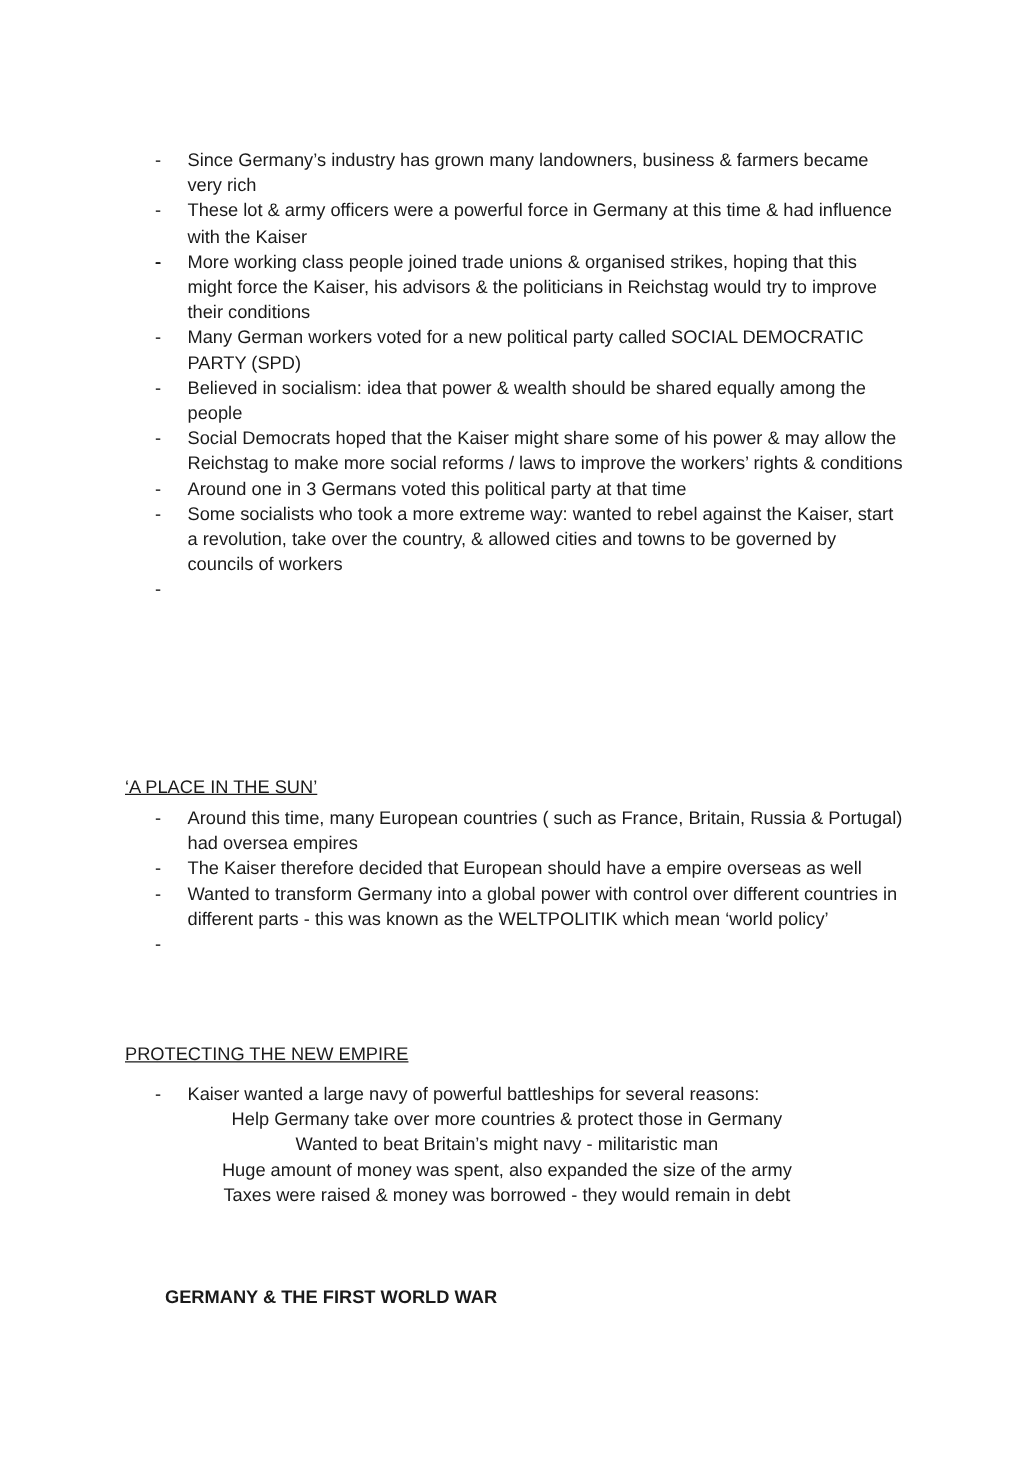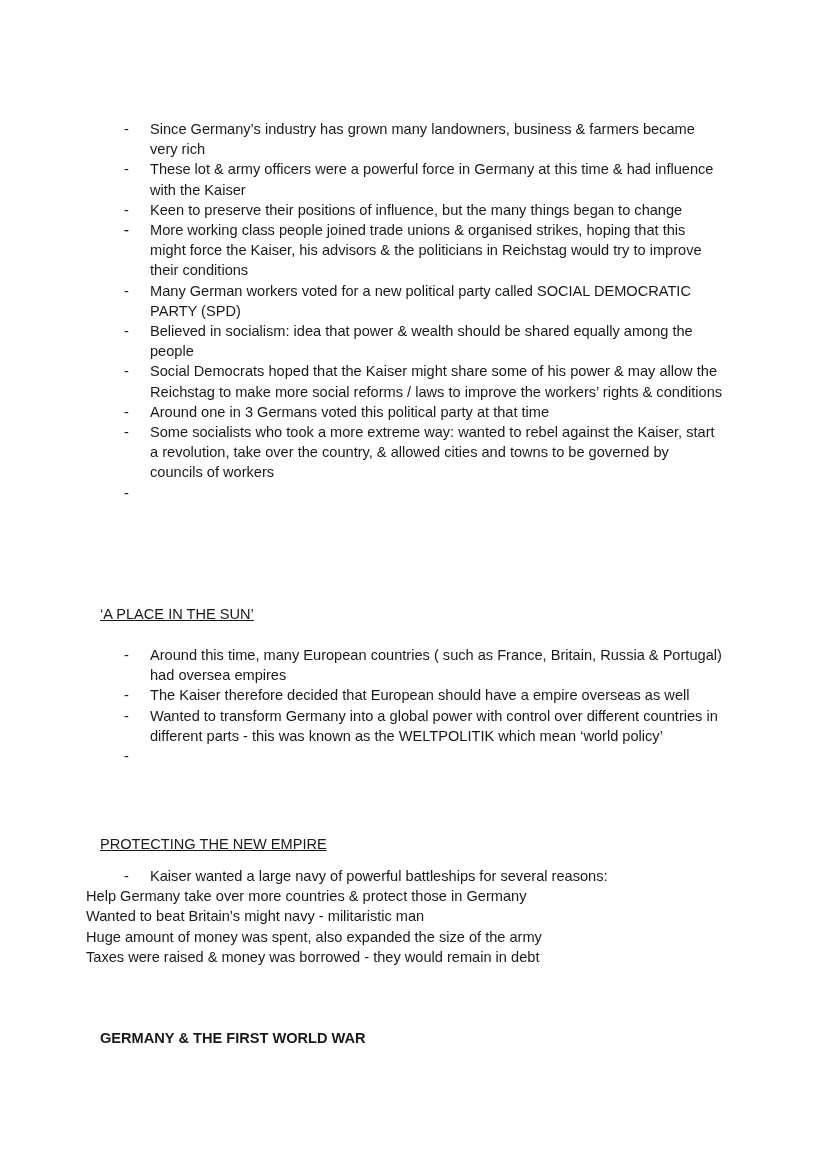--- a/index.html
+++ b/index.html
@@ -4,56 +4,56 @@
 <style>
   html, body { margin: 0; padding: 0; background: #ffffff; }
   body { width: 828px; height: 1169px; position: relative; overflow: hidden;
          font-family: "Liberation Sans", sans-serif; color: #1a1a1a; font-size: 14.6px; }
   .page { position: absolute; left: 0; top: 0; width: 828px; height: 1169px; }
   .list { position: absolute; left: 0; margin: 0; padding: 0; list-style: none; }
   .item { position: relative; padding-left: 150px; width: 575px; line-height: 20.2px; }
   .dash { position: absolute; left: 124px; top: 0; }
   .heading-u { position: absolute; left: 100px; text-decoration: underline; line-height: 20px; }
   .heading-b { position: absolute; left: 100px; font-weight: bold; line-height: 20px; }
-  .sub { position: relative; padding-left: 86px; line-height: 20.2px; }
+  .sub { position: relative; padding-left: 86px; line-height: 20.2px; text-align: center; }
   b { font-weight: normal; }
 </style>
 </head>
 <body>
 
 <div class="page">
 
   <ul class="list" style="top:119px;">
     <li class="item"><span class="dash">-</span><span>Since Germany’s industry has grown many landowners, business &amp; farmers became very rich</span></li>
     <li class="item"><span class="dash">-</span><span>These lot &amp; army officers were a powerful force in Germany at this time &amp; had influence with the Kaiser</span></li>
-    <li class="item"><span class="dash">-</span><span>Keen to preserve their positions of influence, but the many things began to change</span></li>
+    <li class="item"><span class="dash">-</span></li>
     <li class="item"><span class="dash">-</span></li>
     <li class="item"><span class="dash">-</span><span>More working class people joined trade unions &amp; organised strikes, hoping that this might force the Kaiser, his advisors &amp; the politicians in Reichstag would try to improve their conditions</span></li>
     <li class="item"><span class="dash">-</span><span>Many German workers voted for a new political party called SOCIAL DEMOCRATIC PARTY (SPD)</span></li>
     <li class="item"><span class="dash">-</span><span>Believed in socialism: idea that power &amp; wealth should be shared equally among the people</span></li>
     <li class="item"><span class="dash">-</span><span>Social Democrats hoped that the Kaiser might share some of his power &amp; may allow the Reichstag to make more social reforms / laws to improve the workers’ rights &amp; conditions</span></li>
     <li class="item"><span class="dash">-</span><span>Around one in 3 Germans voted this political party at that time</span></li>
     <li class="item"><span class="dash">-</span><span>Some socialists who took a more extreme way: wanted to rebel against the Kaiser, start a revolution, take over the country, &amp; allowed cities and towns to be governed by councils of workers</span></li>
     <li class="item"><span class="dash">-</span></li>
   </ul>
 
-  <div class="heading-u" style="top:604px;">‘A PLACE IN THE SUN’</div>
+  <div class="heading-u" style="top:620px;">‘A PLACE IN THE SUN’</div>
 
   <ul class="list" style="top:645px;">
     <li class="item"><span class="dash">-</span><span>Around this time, many European countries ( such as France, Britain, Russia &amp; Portugal) had oversea empires</span></li>
     <li class="item"><span class="dash">-</span><span>The Kaiser therefore decided that European should have a empire overseas as well</span></li>
     <li class="item"><span class="dash">-</span><span>Wanted to transform Germany into a global power with control over different countries in different parts - this was known as the </span><b>WELTPOLITIK</b><span> which mean ‘world policy’</span></li>
     <li class="item"><span class="dash">-</span></li>
   </ul>
 
   <div class="heading-u" style="top:834px;">PROTECTING THE NEW EMPIRE</div>
 
   <ul class="list" style="top:866px;">
     <li class="item"><span class="dash">-</span><span>Kaiser wanted a large navy of powerful battleships for several reasons:</span></li>
     <li class="sub">Help Germany take over more countries &amp; protect those in Germany</li>
     <li class="sub">Wanted to beat Britain’s might navy - militaristic man</li>
     <li class="sub">Huge amount of money was spent, also expanded the size of the army</li>
     <li class="sub">Taxes were raised &amp; money was borrowed - they would remain in debt</li>
   </ul>
 
-  <div class="heading-b" style="top:1028px;">GERMANY &amp; THE FIRST WORLD WAR</div>
+  <div class="heading-b" style="top:1028px;margin-left:32px;">GERMANY &amp; THE FIRST WORLD WAR</div>
 
 </div>
 
 </body></html>

